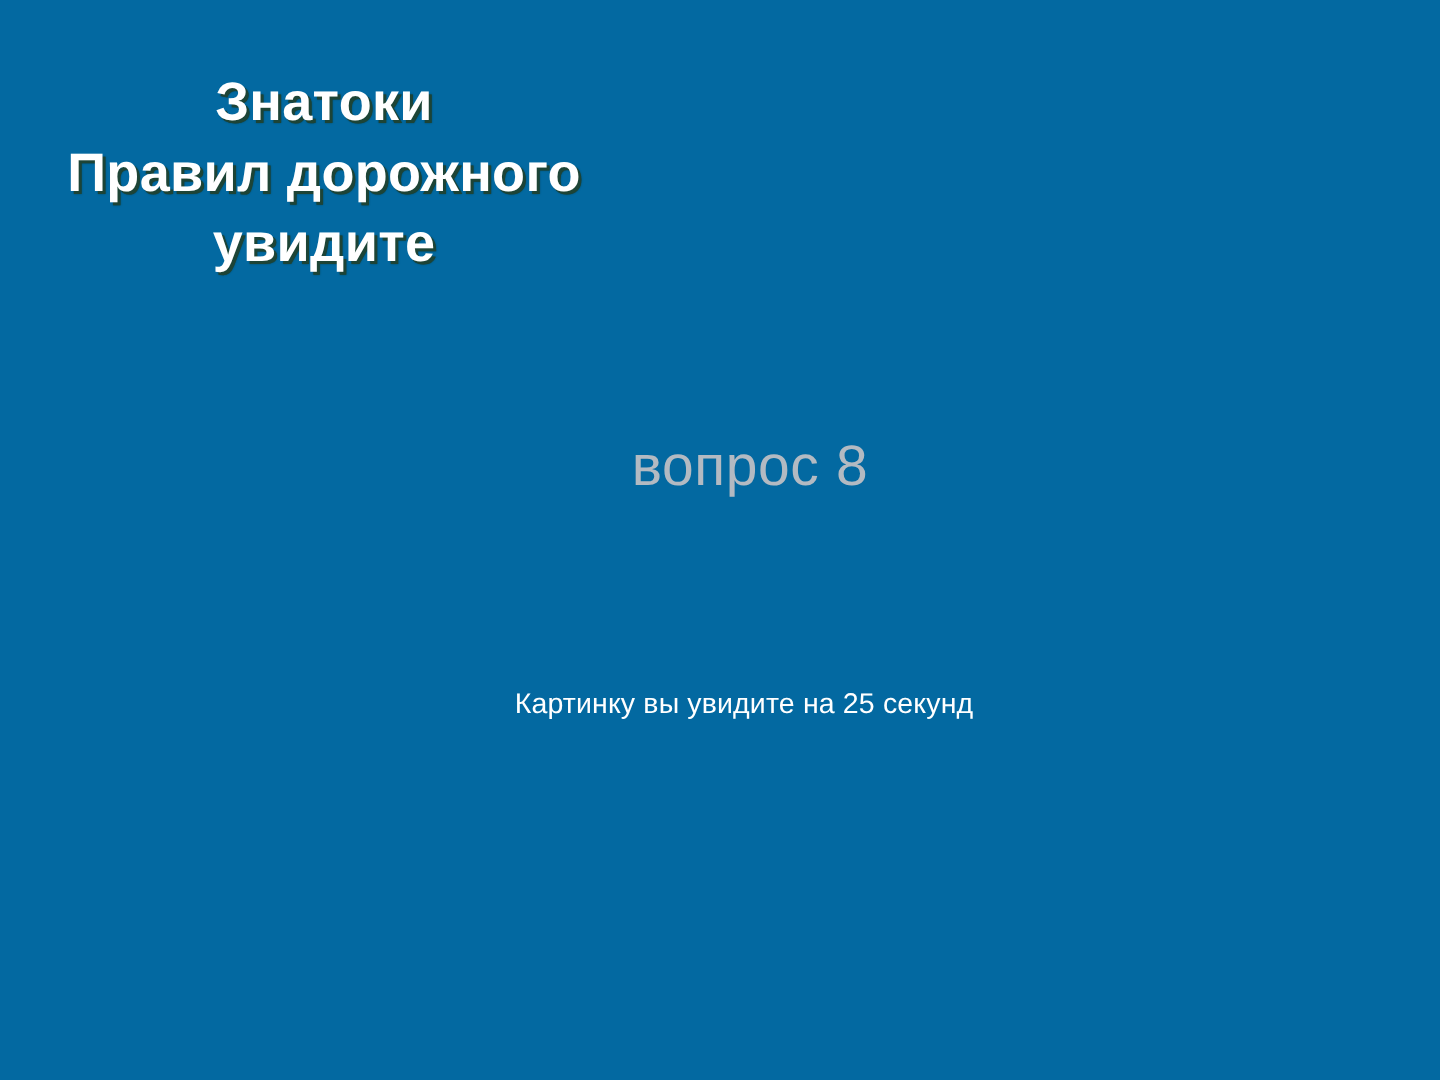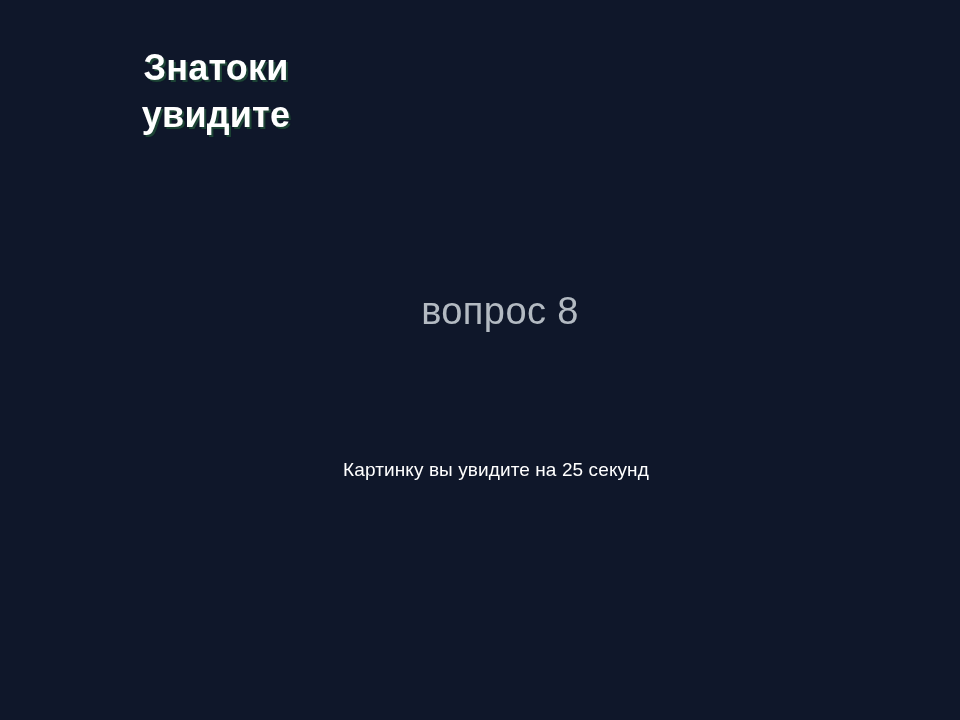--- a/index.html
+++ b/index.html
@@ -67,24 +67,25 @@
     font-size: 19px;
     font-weight: normal;
     line-height: 25px;
     letter-spacing: 0.1px;
     white-space: nowrap;
   }
 </style>
 </head>
 <body style="background-color: rgb(4, 102, 251);">
 
-<div id="slide" style="background-color: #0f172a;">
+<div id="slide" style="background-color: #0369a1;">
 
   <div class="title-block">
     <span class="title-line">Знатоки</span>
+    <span class="title-line">Правил дорожного</span>
     <span class="title-line">увидите</span>
   </div>
 
   <div class="question-label">вопрос 8</div>
 
   <div class="timing-note">Картинку вы увидите на 25 секунд</div>
 
 </div>
 
 </body></html>

